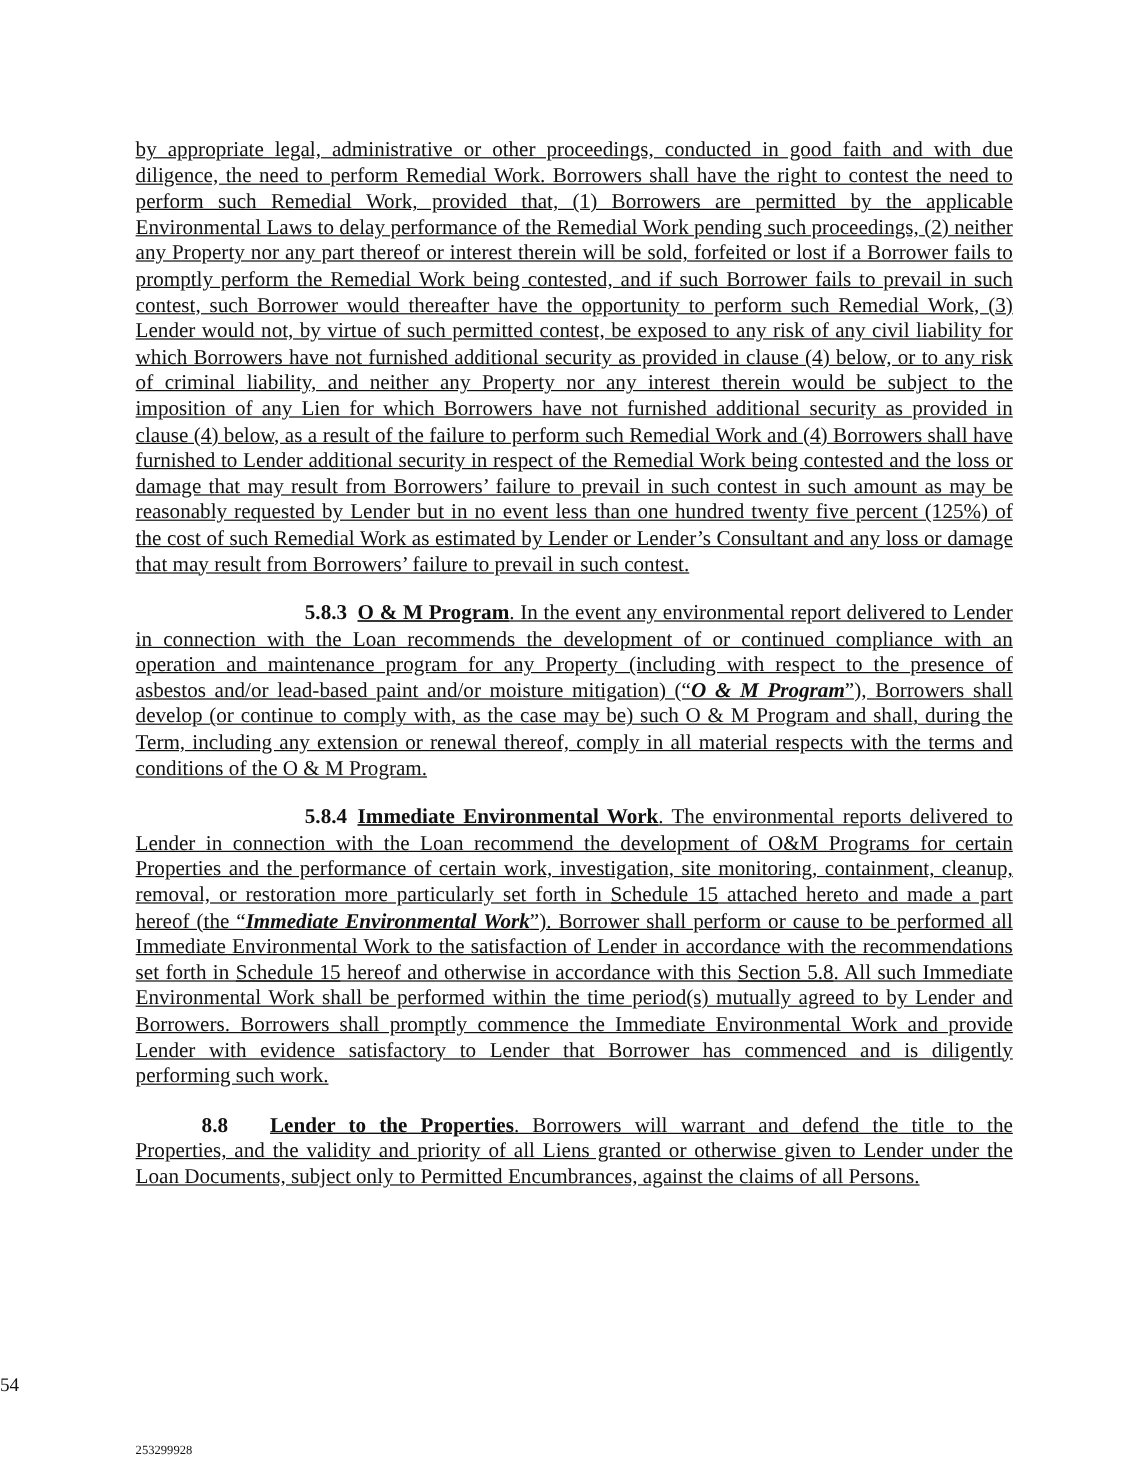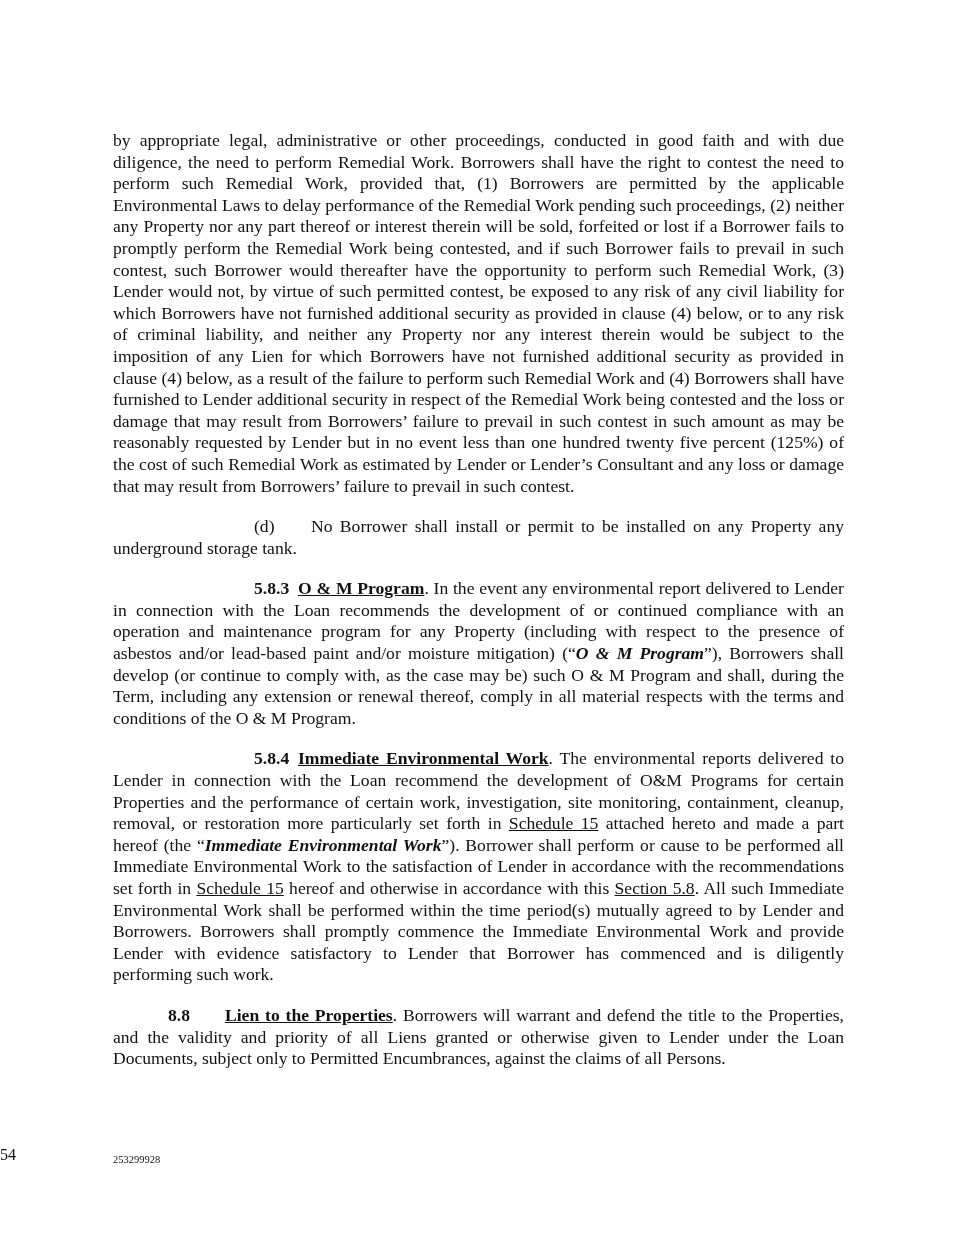--- a/index.html
+++ b/index.html
@@ -2,51 +2,50 @@
 <html><head>
   <meta charset="utf-8">
   <style>
     html, body { margin: 0; padding: 0; background: #ffffff; }
     body { width: 956px; height: 1237px; position: relative; overflow: hidden; }
     .page {
       position: absolute; left: 113px; top: 114px; width: 731px;
       font-family: "Liberation Serif", serif; font-size: 17.6px; line-height: 21.6px;
       color: #111111; text-align: justify;
     }
-    .page p { margin: 16px 0 19px 0; }
+    .page p { margin: 0 0 19px 0; text-decoration: underline; }
     .indent-d { text-indent: 141px; }
     .indent-sub { text-indent: 141px; }
     .indent-sec { text-indent: 55px; }
     .heading { font-weight: bold; text-decoration: underline; }
     .defined { font-weight: bold; font-style: italic; }
     .ref { text-decoration: underline; }
     .footer-page {
       position: absolute; left: 0; width: 956px; top: 1146px; text-align: left;
       font-family: "Liberation Serif", serif; font-size: 16px; color: #111111;
     }
     .footer-id {
-      position: absolute; left: 113px; top: 1154px;
+      position: absolute; left: 113px; top: 1204px;
       font-family: "Liberation Serif", serif; font-size: 10.5px; color: #111111;
     }
     .d-label { display: inline-block; width: 57px; text-indent: 0; }
     .sub-label { display: inline-block; width: 44px; text-indent: 0; font-weight: bold; }
     .sec-label { display: inline-block; width: 57px; text-indent: 0; font-weight: bold; }
   </style>
 </head>
 <body>
 
 <div class="page">
 
   <p>by appropriate legal, administrative or other proceedings, conducted in good faith and with due diligence, the need to perform Remedial Work.  Borrowers shall have the right to contest the need to perform such Remedial Work, provided that, (1) Borrowers are permitted by the applicable Environmental Laws to delay performance of the Remedial Work pending such proceedings, (2) neither any Property nor any part thereof or interest therein will be sold, forfeited or lost if a Borrower fails to promptly perform the Remedial Work being contested, and if such Borrower fails to prevail in such contest, such Borrower would thereafter have the opportunity to perform such Remedial Work, (3) Lender would not, by virtue of such permitted contest, be exposed to any risk of any civil liability for which Borrowers have not furnished additional security as provided in clause (4) below, or to any risk of criminal liability, and neither any Property nor any interest therein would be subject to the imposition of any Lien for which Borrowers have not furnished additional security as provided in clause (4) below, as a result of the failure to perform such Remedial Work and (4) Borrowers shall have furnished to Lender additional security in respect of the Remedial Work being contested and the loss or damage that may result from Borrowers’ failure to prevail in such contest in such amount as may be reasonably requested by Lender but in no event less than one hundred twenty five percent (125%) of the cost of such Remedial Work as estimated by Lender or Lender’s Consultant and any loss or damage that may result from Borrowers’ failure to prevail in such contest.</p>
 
-  <p class="indent-d"><span class="d-label">(d)</span><span>No Borrower shall install or permit to be installed on any Property any underground storage tank.</span></p>
 
   <p class="indent-sub"><span class="sub-label">5.8.3</span><span class="heading">O &amp; M Program</span><span>.  In the event any environmental report delivered to Lender in connection with the Loan recommends the development of or continued compliance with an operation and maintenance program for any Property (including with respect to the presence of asbestos and/or lead-based paint and/or moisture mitigation) (“</span><span class="defined">O &amp; M Program</span><span>”), Borrowers shall develop (or continue to comply with, as the case may be) such O &amp; M Program and shall, during the Term, including any extension or renewal thereof, comply in all material respects with the terms and conditions of the O &amp; M Program.</span></p>
 
   <p class="indent-sub"><span class="sub-label">5.8.4</span><span class="heading">Immediate Environmental Work</span><span>.  The environmental reports delivered to Lender in connection with the Loan recommend the development of O&amp;M Programs for certain Properties and the performance of certain work, investigation, site monitoring, containment, cleanup, removal, or restoration more particularly set forth in </span><span class="ref">Schedule 15</span><span> attached hereto and made a part hereof (the “</span><span class="defined">Immediate Environmental Work</span><span>”).  Borrower shall perform or cause to be performed all Immediate Environmental Work to the satisfaction of Lender in accordance with the recommendations set forth in </span><span class="ref">Schedule 15</span><span> hereof and otherwise in accordance with this </span><span class="ref">Section 5.8</span><span>.  All such Immediate Environmental Work shall be performed within the time period(s) mutually agreed to by Lender and Borrowers.  Borrowers shall promptly commence the Immediate Environmental Work and provide Lender with evidence satisfactory to Lender that Borrower has commenced and is diligently performing such work.</span></p>
 
-  <p class="indent-sec"><span class="sec-label">8.8</span><span class="heading">Lien to the Properties</span><span>.  Borrowers will warrant and defend the title to the Properties, and the validity and priority of all Liens granted or otherwise given to Lender under the Loan Documents, subject only to Permitted Encumbrances, against the claims of all Persons.</span></p>
+  <p class="indent-sec"><span class="sec-label">8.8</span><span class="heading">Lender to the Properties</span><span>.  Borrowers will warrant and defend the title to the Properties, and the validity and priority of all Liens granted or otherwise given to Lender under the Loan Documents, subject only to Permitted Encumbrances, against the claims of all Persons.</span></p>
 
 
 </div>
 
 <div class="footer-page">54</div>
 <div class="footer-id">253299928</div>
 
 </body></html>

